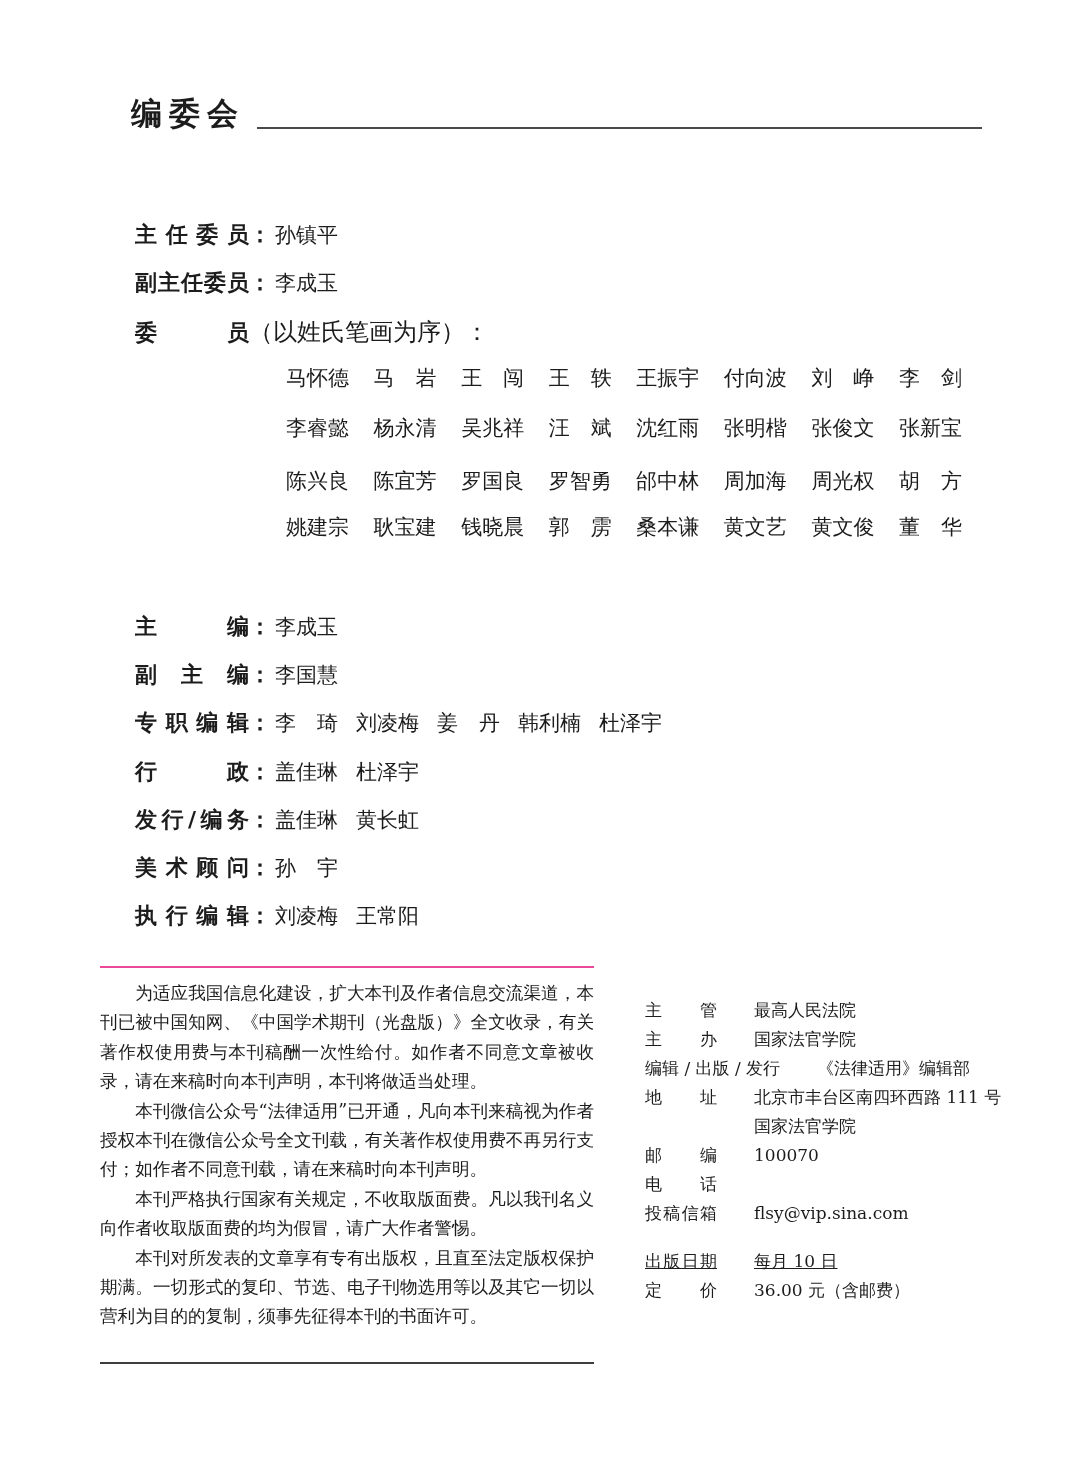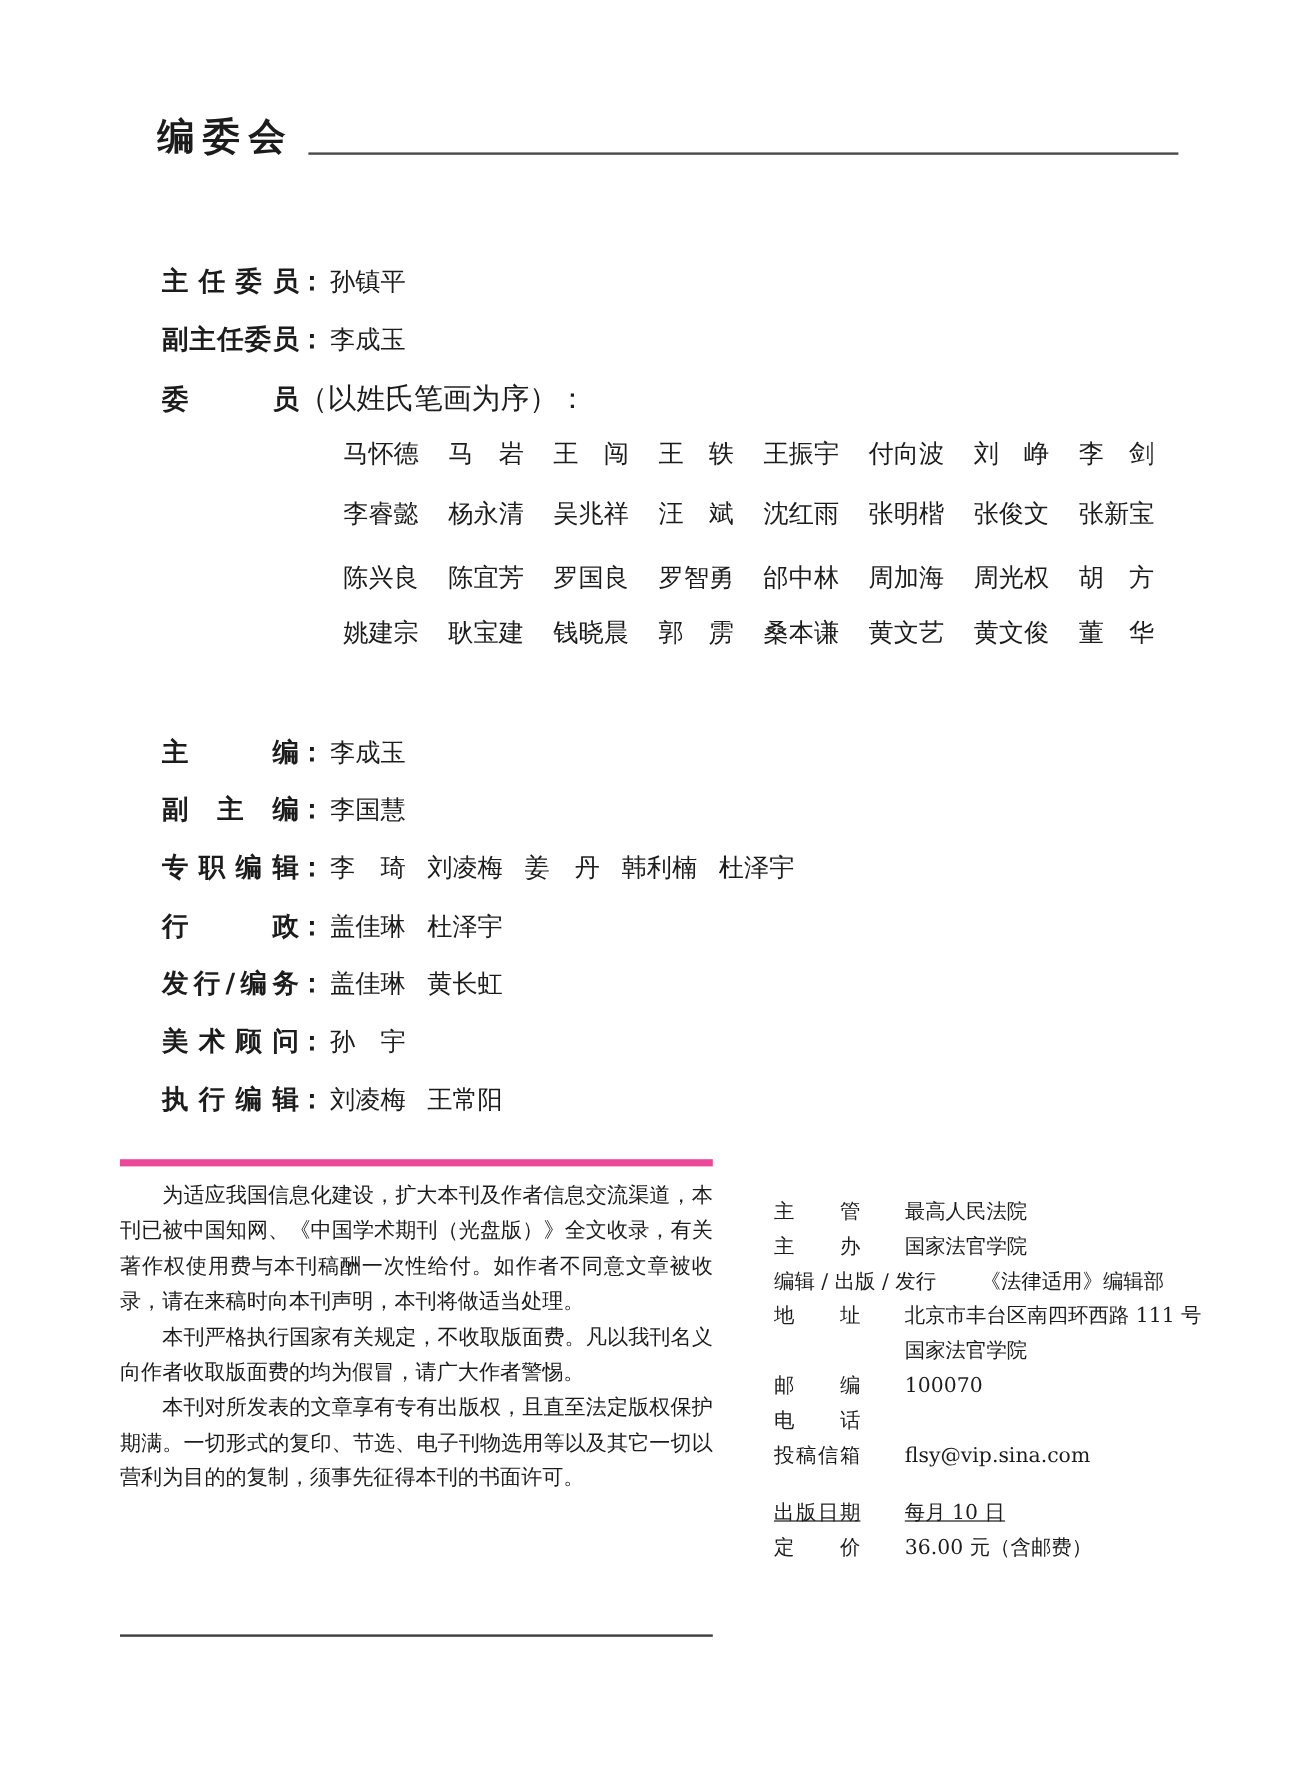--- a/index.html
+++ b/index.html
@@ -41,21 +41,21 @@
     left:270px; width:676px;
     display:flex; justify-content:space-between;
     font-size:21px;
     margin-left:16px;
   }
   .member-row .name { margin:0; }
 
   
   .notices {
     left:100px; top:966px; width:494px;
-    border-top:6px solid #ec4899;
+    border-top:2px solid #ec4899;
     padding-top:11px;
     font-size:17.6px; line-height:29.4px;
     text-align:justify;
   }
   .notices p { margin:0; text-indent:2em; }
   .notices-bottom-rule { left:100px; top:1362px; width:494px; height:2px; background:#3d3d3d; }
 
   
   .pub { left:645px; top:996px; width:385px; font-size:17px; line-height:29px; }
   .pub-row { display:flex;gap:24px; }
@@ -144,20 +144,21 @@
 </div>
 <div class="abs row" style="top:853px">
   <span class="lbl">美术顾问</span><span class="colon">：</span><span class="val"><span class="name">孙 宇</span></span>
 </div>
 <div class="abs row" style="top:901px">
   <span class="lbl">执行编辑</span><span class="colon">：</span><span class="val"><span class="name">刘凌梅</span><span class="name">王常阳</span></span>
 </div>
 
 <div class="abs notices">
   <p>为适应我国信息化建设，扩大本刊及作者信息交流渠道，本刊已被中国知网、《中国学术期刊（光盘版）》全文收录，有关著作权使用费与本刊稿酬一次性给付。如作者不同意文章被收录，请在来稿时向本刊声明，本刊将做适当处理。</p>
+  <p>本刊微信公众号“法律适用”已开通，凡向本刊来稿视为作者授权本刊在微信公众号全文刊载，有关著作权使用费不再另行支付；如作者不同意刊载，请在来稿时向本刊声明。</p>
   <p>本刊严格执行国家有关规定，不收取版面费。凡以我刊名义向作者收取版面费的均为假冒，请广大作者警惕。</p>
   <p>本刊对所发表的文章享有专有出版权，且直至法定版权保护期满。一切形式的复印、节选、电子刊物选用等以及其它一切以营利为目的的复制，须事先征得本刊的书面许可。</p>
 </div>
 <div class="abs notices-bottom-rule"></div>
 
 <div class="abs pub">
   <div class="pub-row">
     <span class="plbl">主 管</span>
     <span class="pval">最高人民法院</span>
   </div>

